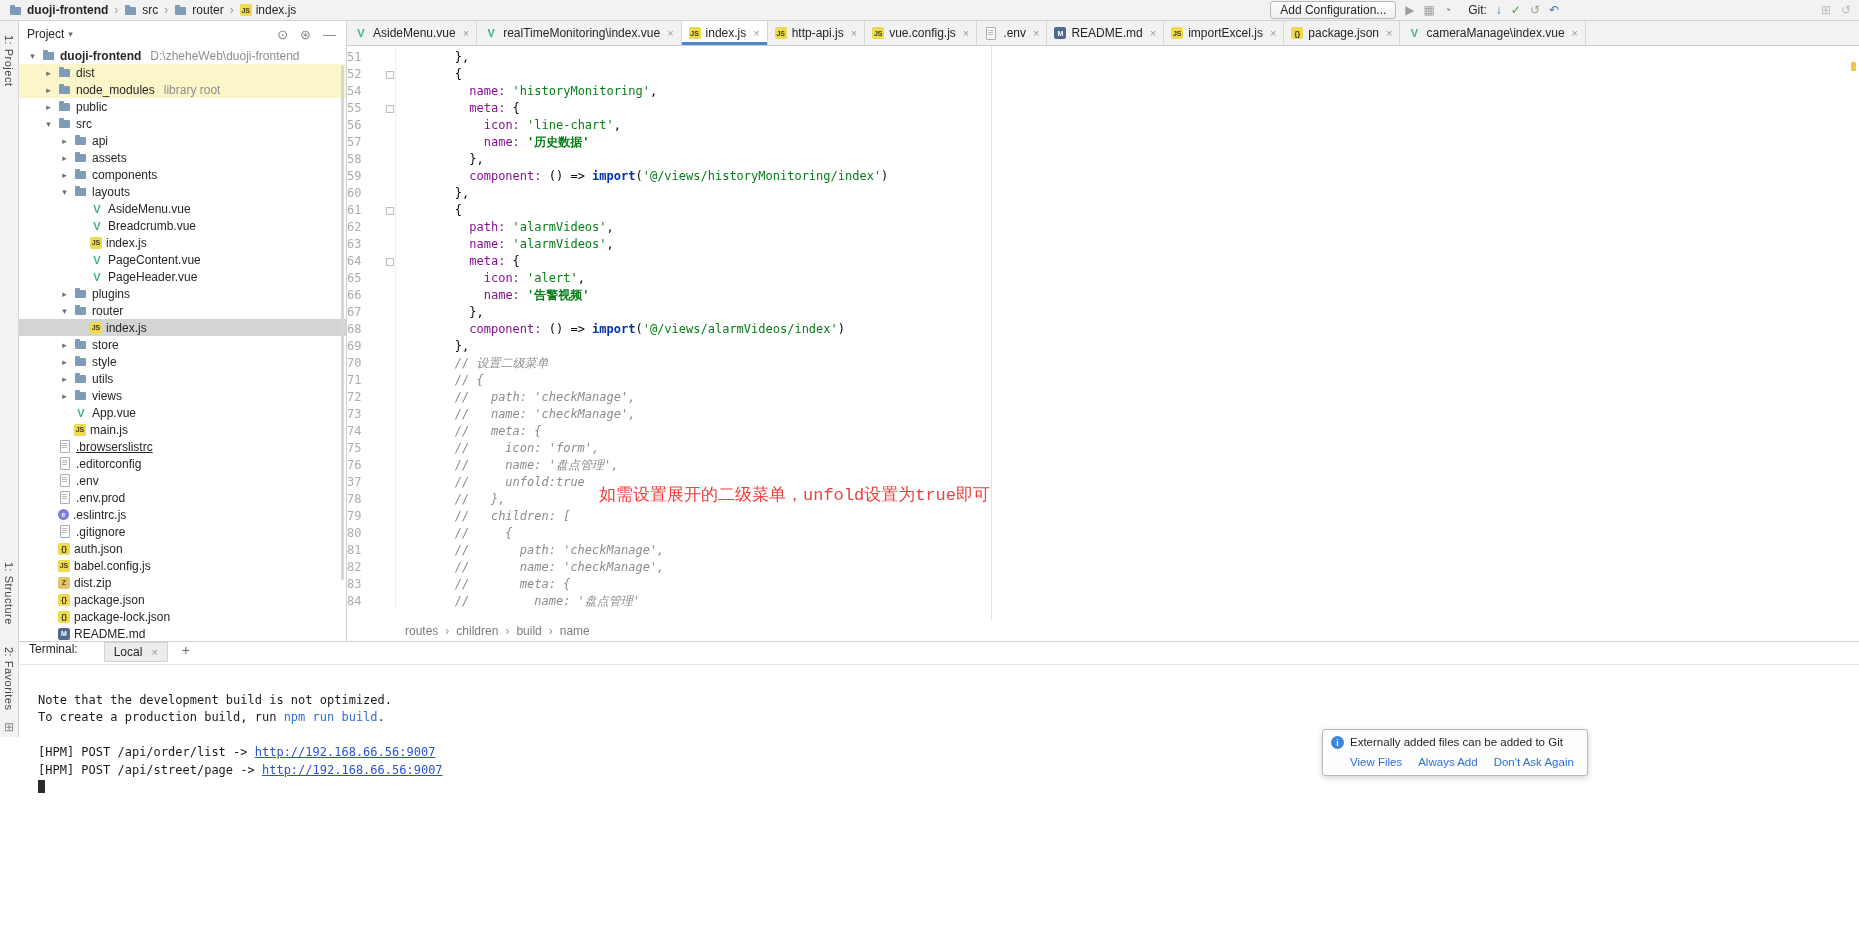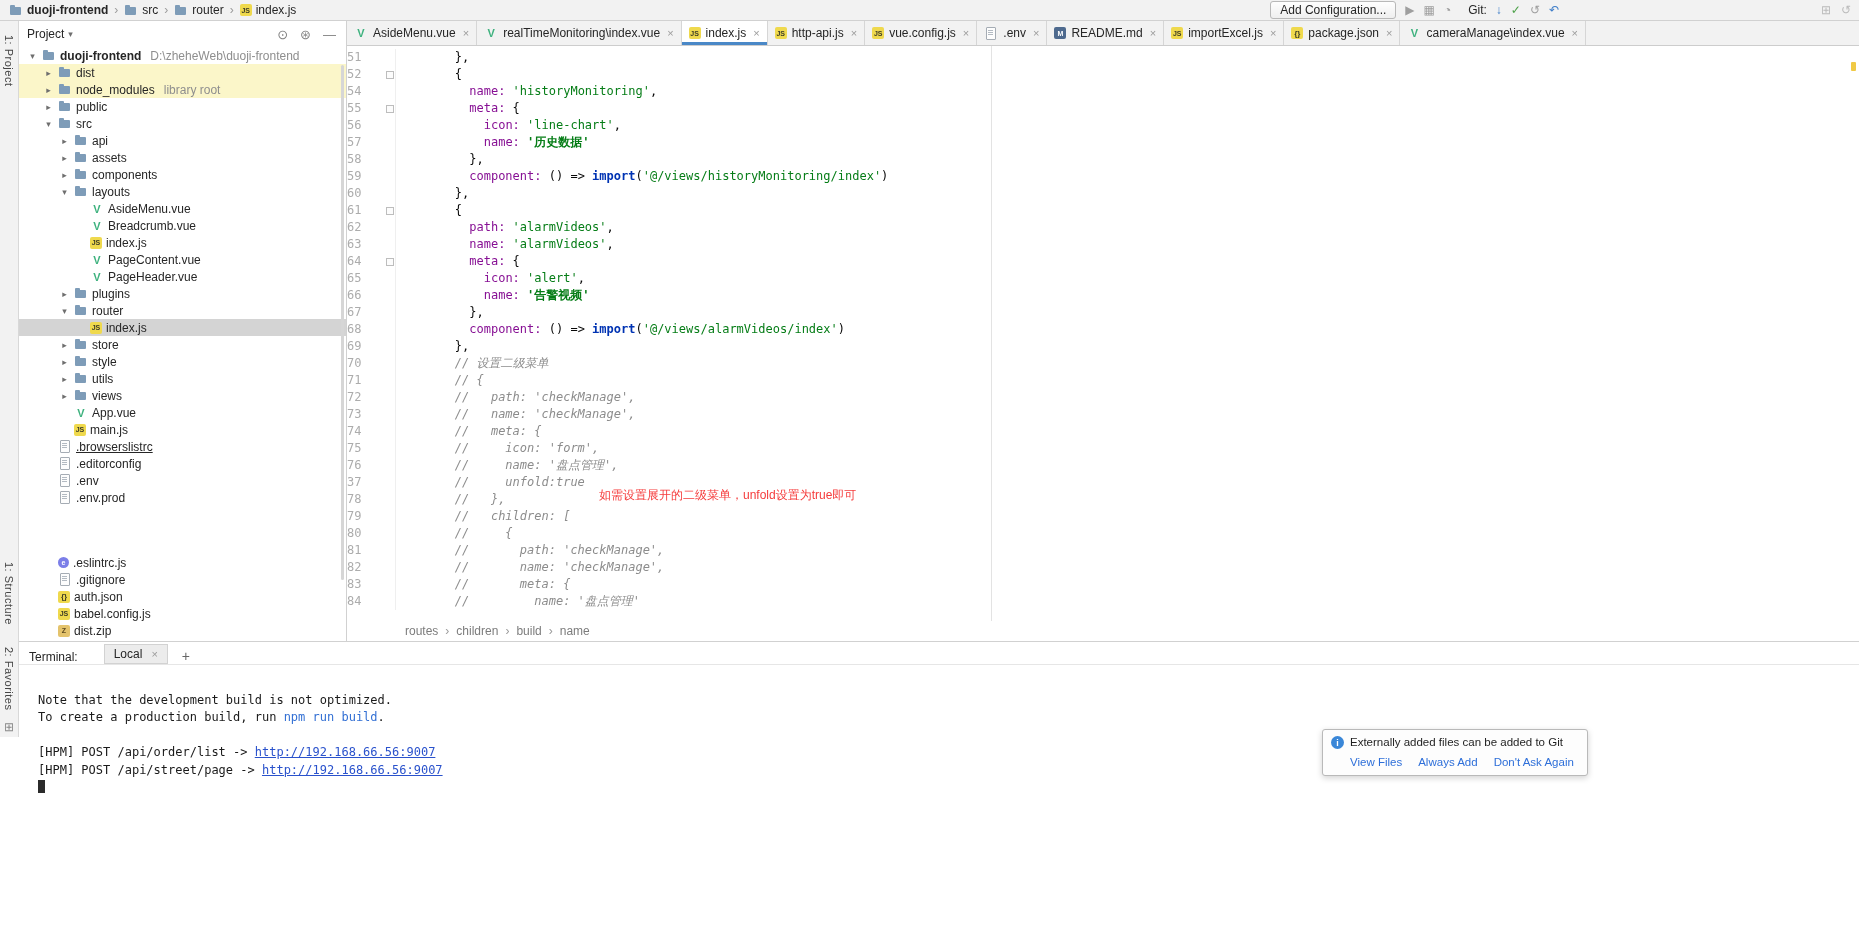--- a/index.html
+++ b/index.html
@@ -76,29 +76,29 @@
   .fd{width:11px;flex:none;position:relative;}
   .fd.has::before{content:"";position:absolute;left:2px;top:5px;width:6px;height:6px;border:1px solid #BDBDBD;background:#FCFCFC;}
   .ct{white-space:pre;border-left:1px solid #EFEFEF;padding-left:1px;}
   .tk-pl{color:#080808;}
   .tk-pr{color:#871094;}
   .tk-st{color:#067D17;}
   .tk-stb{color:#067D17;font-weight:bold;}
   .tk-kw{color:#0033B3;font-weight:bold;}
   .tk-cm{color:#8C8C8C;font-style:italic;}
   .mguide{position:absolute;left:644px;top:0;bottom:0;width:1px;background:#E3E3E3;}
-  .ann{position:absolute;left:252px;top:441px;font-size:12px;white-space:nowrap;
-    font-family:Liberation Sans, sans-serif;}
+  .ann{position:absolute;left:252px;top:441px;font-size:17px;white-space:nowrap;
+    font-family:Liberation Mono, monospace;}
   .etick{position:absolute;right:3px;top:16px;width:5px;height:9px;background:#F0C945;border-radius:1px;}
   .ecrumbs{height:20px;flex:none;display:flex;align-items:center;gap:6px;padding-left:58px;color:#7C7C7C;background:#FFF;}
   .bcitem{color:#7C7C7C;}
 
   
   .terminal{position:absolute;left:19px;right:0;top:641px;bottom:0;background:#fff;border-top:1px solid #D1D1D1;}
-  .thead{height:22px;display:flex;align-items:flex-end;padding-left:10px;border-bottom:1px solid #E6E6E6;}
+  .thead{height:22px;display:flex;align-items:flex-start;padding-left:10px;border-bottom:1px solid #E6E6E6;}
   .term-label{color:#262626;margin-right:26px;}
   .term-tab{display:flex;align-items:center;gap:7px;padding:2px 9px;background:#ECECEC;border:1px solid #D2D2D2;}
   .term-plus{margin-left:14px;color:#666;font-size:14px;}
   .term-out{padding:9px 0 0 19px;font-family:"DejaVu Sans Mono",monospace;line-height:17.5px;color:#1A1A1A;}
   .tline{min-height:17px;white-space:pre;}
   .tt-cmd{color:#3370D4;}
   .tt-lk{color:#2A52CC;text-decoration:underline;}
   .tt-cur{display:inline-block;width:7px;height:13px;background:#2B2B2B;vertical-align:-2px;}
 
   
@@ -304,21 +304,21 @@
         <div class="trow" style="padding-left: 24px;">
           <span class="arr"></span>
           <span class="fic fic-file"></span>
           <span class="lbl">.env</span>
         </div>
         <div class="trow" style="padding-left: 24px;">
           <span class="arr"></span>
           <span class="fic fic-file"></span>
           <span class="lbl">.env.prod</span>
         </div>
-        <div class="trow" style="padding-left: 24px; margin-top: 48px;">
+        <div class="trow" style="padding-left: 24px;">
           <span class="arr"></span>
           <span class="fic fic-eslint">e</span>
           <span class="lbl">.eslintrc.js</span>
         </div>
         <div class="trow" style="padding-left: 24px;">
           <span class="arr"></span>
           <span class="fic fic-file"></span>
           <span class="lbl">.gitignore</span>
         </div>
         <div class="trow" style="padding-left: 24px;">

